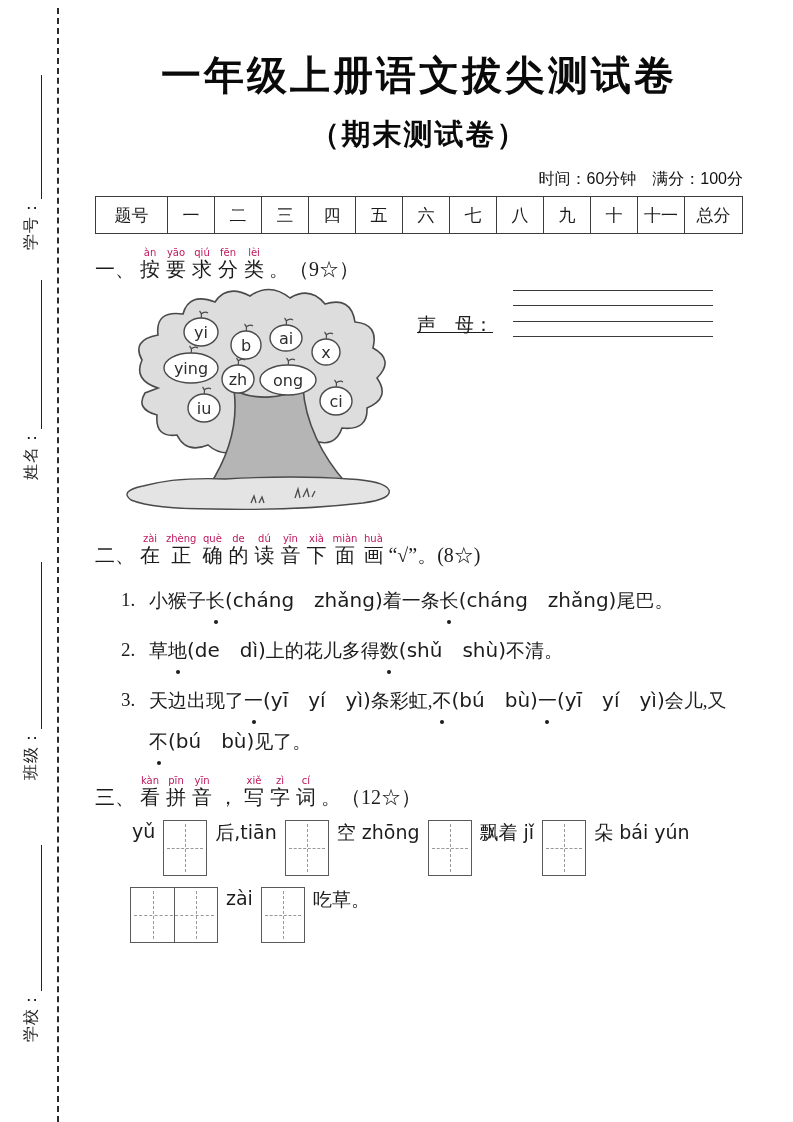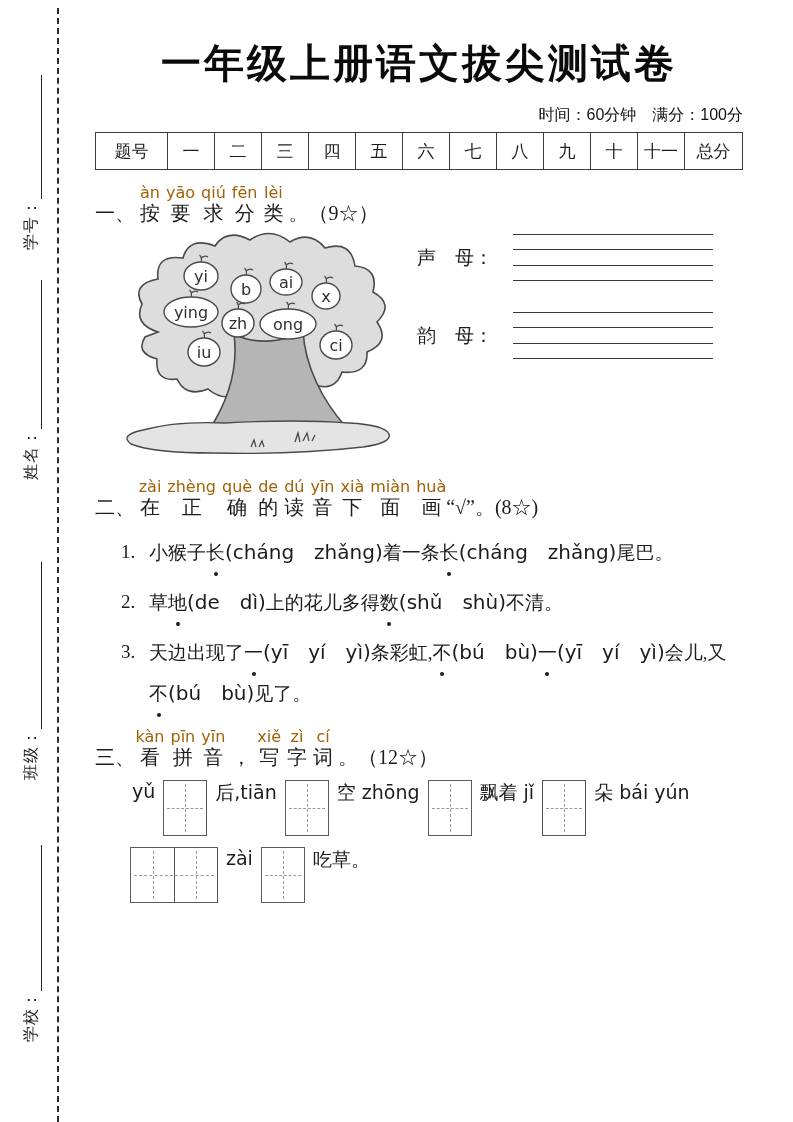--- a/index.html
+++ b/index.html
@@ -17,21 +17,21 @@
   }
   .side-field {
     position:absolute; left:16px; height:26px;
     transform: rotate(-90deg); transform-origin: top left;
     display:flex; align-items:flex-end;
     font-size:16px; letter-spacing:1px; white-space:nowrap;
   }
   .side-field .side-blank { flex:1; border-bottom:1.6px solid #222; height:20px; min-width:90px; }
 
   
-  .main { position:absolute; left:95px; top:0; width:648px; }
+  .main { position:absolute; left:95px; top:12px; width:648px; }
 
   .page-title {
     margin-top:36px; text-align:center;
     font-family:"Liberation Sans","DejaVu Sans",sans-serif;
     font-weight:bold; font-size:40px; letter-spacing:3px; color:#0a0a0a;
   }
   .page-subtitle {
     margin-top:12px; text-align:center;
     font-family:"Liberation Sans","DejaVu Sans",sans-serif;
     font-weight:bold; font-size:29px; letter-spacing:2px; color:#0a0a0a;
@@ -48,30 +48,30 @@
     font-size:17px; font-family:"Liberation Sans","DejaVu Sans",sans-serif;
   }
   table.score td.first { width:72px; }
   table.score td.last { width:58px; }
 
   
   .pin-heading { margin-top:13px; font-size:20px; line-height:1.1; }
   .pin-heading .num { margin-right:2px; }
   .pin-heading ruby { margin:0 3px; ruby-align:center; }
   .pin-heading rt {
-    font-family:"DejaVu Sans",sans-serif; font-size:16px; font-weight:normal;
-    letter-spacing:0; padding-bottom:2px; color:#a16207;
+    font-family:"DejaVu Sans",sans-serif; font-size:10px; font-weight:normal;
+    letter-spacing:0; padding-bottom:2px; color:#be185d;
   }
   .pin-heading .suffix { margin-left:2px; }
 
   
   .sec1-body { display:flex; margin-top:8px; }
   .tree-wrap { flex:none; margin-left:18px; width:292px; }
   .answers { flex:1; margin-left:12px; padding-top:2px; }
-  .ans-group { display:flex; align-items:center; margin-bottom:31px; }
+  .ans-group { display:flex; align-items:flex-end; margin-bottom:31px;text-decoration:underline; }
   .ans-group:last-child { margin-bottom:0; }
   .ans-label { width:96px; font-size:19px; white-space:pre-line; line-height:1.25; flex:none; }
   .fourline { position:relative; width:200px; height:47px; flex:none; }
   .fourline .fl { position:absolute; left:0; right:0; border-top:1.3px solid #3a3a3a; }
 
   
   .s2-items { margin-top:14px; }
   .s2-item { display:flex; margin:0 0 9px 26px; font-size:19px; line-height:40px; }
   .s2-item .inum { flex:none; width:28px; }
   .s2-item .icontent { flex:1; }
@@ -121,20 +121,21 @@
   <div class="side-field" style="top:1042px; width:197px;">
     <span>学校：</span>
       <span class="side-blank"></span>
   </div>
   <div class="margin-divider"></div>
 </div>
 
 <div class="main">
 
   <div class="page-title">一年级上册语文拔尖测试卷</div>
+  <div class="page-subtitle">（期末测试卷）</div>
   <div class="exam-meta">时间：60分钟　满分：100分</div>
 
   <table class="score">
     <tbody id="score-tbody">
         <tr>
           <td class="first">题号</td>
           <td>一</td>
           <td>二</td>
           <td>三</td>
           <td>四</td>
@@ -214,29 +215,20 @@
     <div class="answers" id="answers">
         <div class="ans-group">
           <div class="ans-label">声　母：</div>
           <div class="fourline">
             <div class="fl" style="top: 0px;"></div>
             <div class="fl" style="top: 15px;"></div>
             <div class="fl" style="top: 31px;"></div>
             <div class="fl" style="top: 46px;"></div>
           </div>
         </div>
-        <div class="ans-group">
-          <div class="ans-label">韵　母：</div>
-          <div class="fourline">
-            <div class="fl" style="top: 0px;"></div>
-            <div class="fl" style="top: 15px;"></div>
-            <div class="fl" style="top: 31px;"></div>
-            <div class="fl" style="top: 46px;"></div>
-          </div>
-        </div>
       </div>
   </div>
 
   <div class="pin-heading" id="sec2-heading"><span class="num">二、</span><ruby>在<rt>zài</rt></ruby><ruby>正<rt>zhèng</rt></ruby><ruby>确<rt>què</rt></ruby><ruby>的<rt>de</rt></ruby><ruby>读<rt>dú</rt></ruby><ruby>音<rt>yīn</rt></ruby><ruby>下<rt>xià</rt></ruby><ruby>面<rt>miàn</rt></ruby><ruby>画<rt>huà</rt></ruby><span class="suffix">“√”。(8☆)</span></div>
   <div class="s2-items" id="s2-items">
       <div class="s2-item">
         <span class="inum">1.</span>
         <div class="icontent"><span>小猴子</span><span class="dotc">长</span><span class="py">(cháng　zhǎng)</span><span>着一条</span><span class="dotc">长</span><span class="py">(cháng　zhǎng)</span><span>尾巴。</span></div>
       </div>
       <div class="s2-item">

